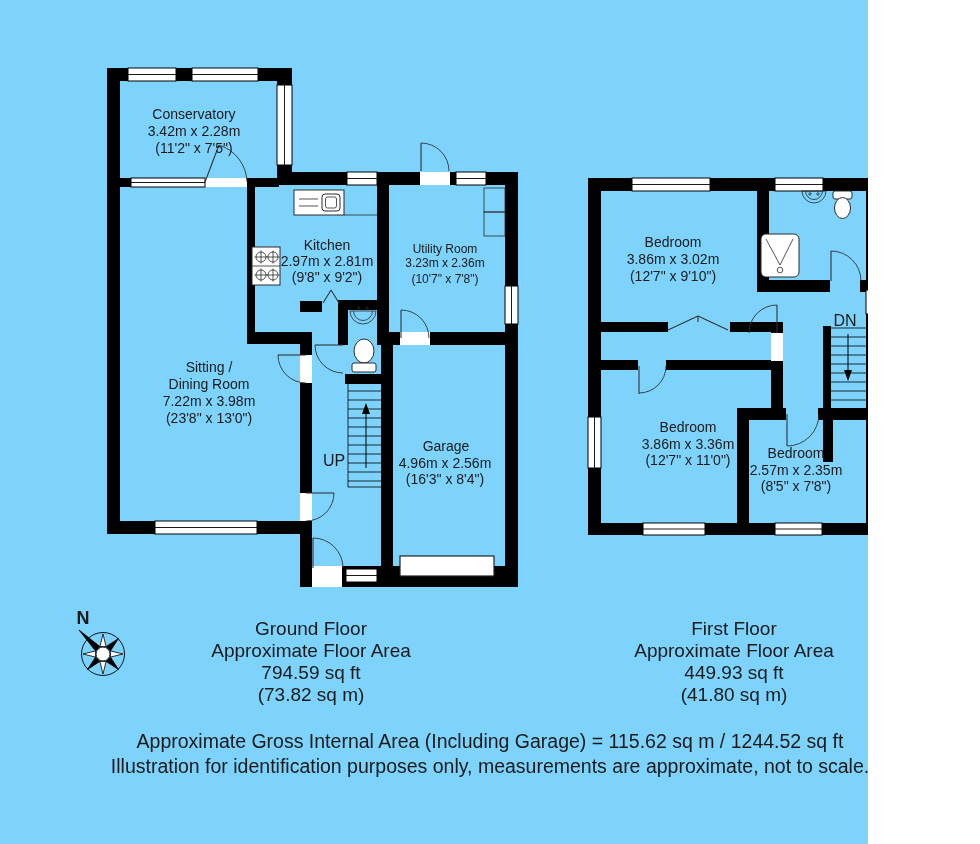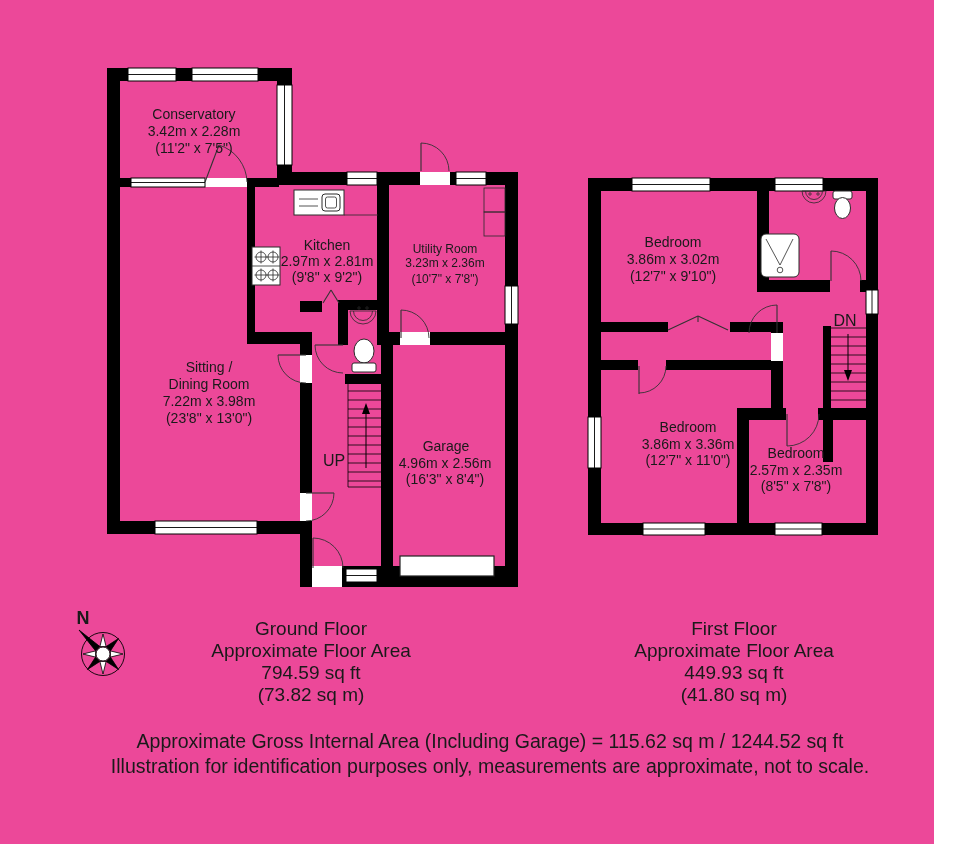--- a/index.html
+++ b/index.html
@@ -1,16 +1,16 @@
 <!DOCTYPE html>
 <html><head>
 <meta charset="utf-8">
 <style>
   html,body{margin:0;padding:0;background:#ffffff;}
-  #stage{position:relative;width:934px;height:844px;background:#ec4899;overflow:hidden;}
+  #stage{position:relative;width:868px;height:844px;background:#7dd3fc;overflow:hidden;}
   svg{display:block;}
   text{font-family:"Liberation Sans","DejaVu Sans",sans-serif;fill:#1a1a1a;text-anchor:middle;}
   .room-label{font-size:14px;}
   .room-label-sm{font-size:12px;}
   .dir-label{font-size:16px;}
   .caption-text{font-size:19px;}
   .footer-text{font-size:19.5px;}
   .north-label{font-size:18px;font-weight:700;}
   .wall{fill:#000000;}
   .win{fill:#ffffff;stroke:#000000;stroke-width:1;}

